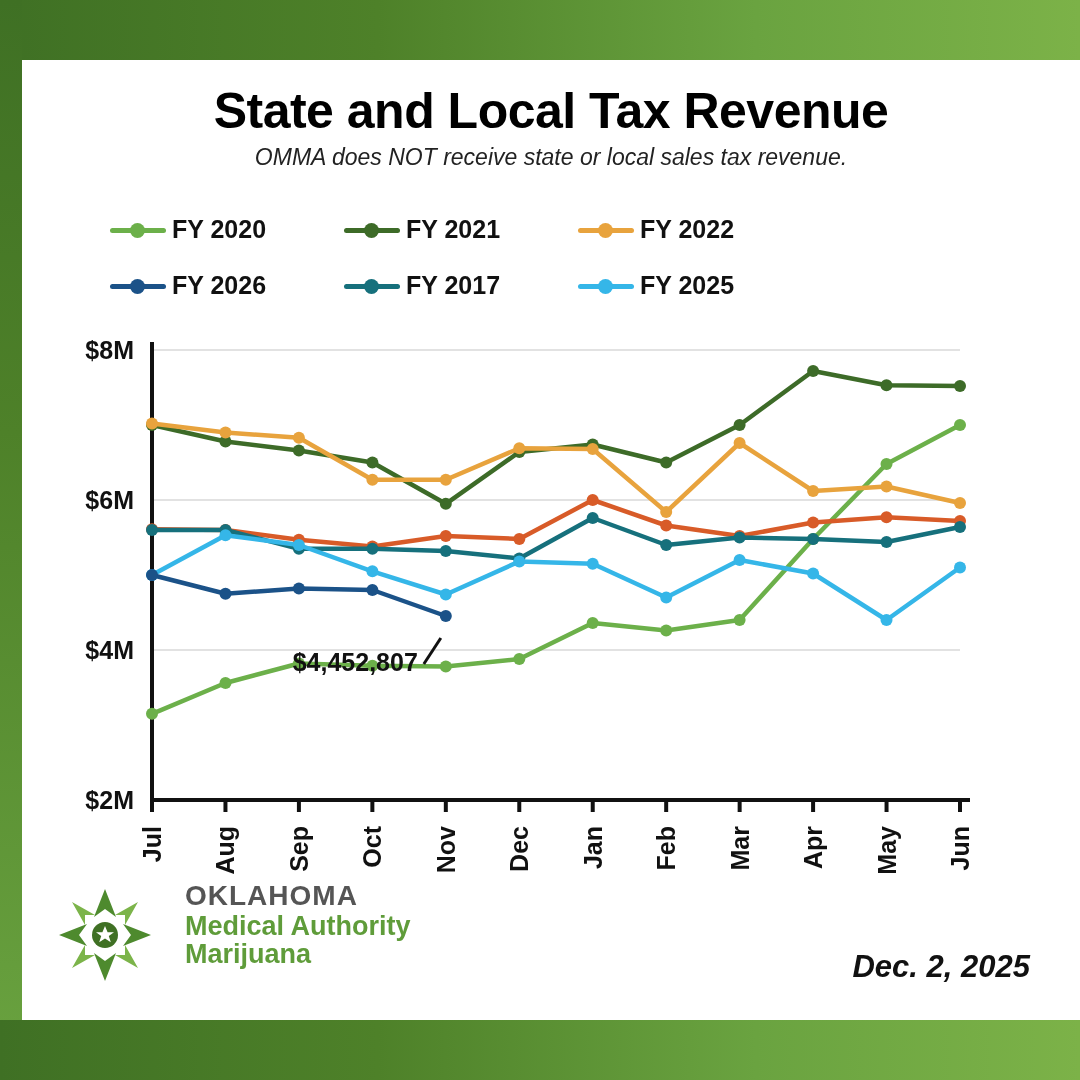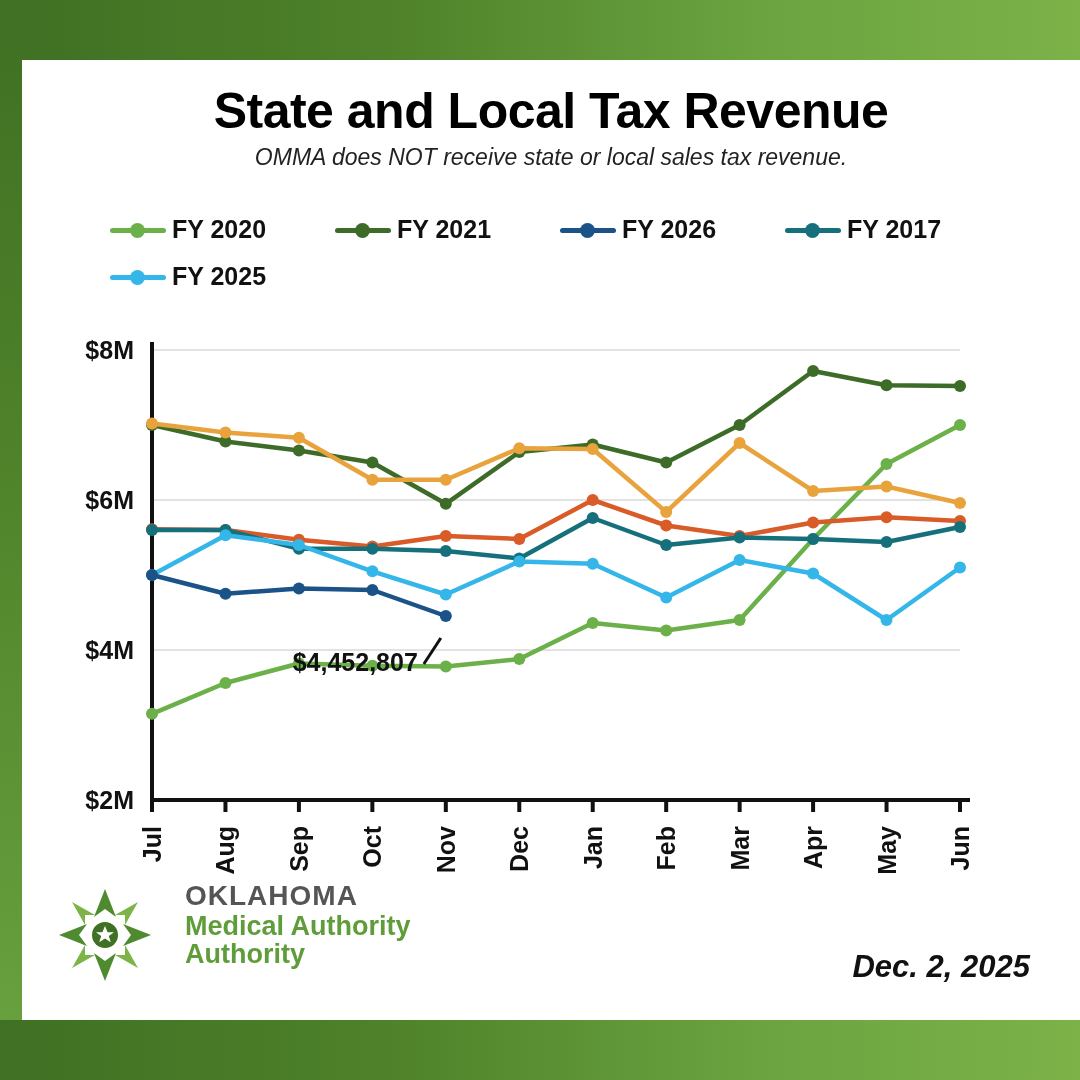--- a/index.html
+++ b/index.html
@@ -37,21 +37,21 @@
   .subtitle{
     text-align:center;
     font-size:23px;
     font-style:italic;
     color:#222222;
     margin-top:4px;
   }
   
   .legend{
     position:absolute;left:110px;top:215px;width:900px;
-    display:flex;flex-wrap:wrap;
+    display:flex;flex-wrap:wrap;gap:9px;
   }
   .legend-item{
     display:flex;align-items:center;
     width:25%;
     box-sizing:border-box;
     margin-bottom:18px;
   }
   .legend-mark{
     position:relative;width:56px;height:16px;flex:0 0 56px;
   }
@@ -114,20 +114,27 @@
         <span class="dot" style="background:#6cb04a"></span>
       </span>
       <span class="legend-label">FY 2020</span>
     </div>
     <div class="legend-item">
       <span class="legend-mark">
         <span class="lin" style="background:#3d6b28"></span>
         <span class="dot" style="background:#3d6b28"></span>
       </span>
       <span class="legend-label">FY 2021</span>
+    </div>
+    <div class="legend-item">
+      <span class="legend-mark">
+        <span class="lin" style="background:#e8a33d"></span>
+        <span class="dot" style="background:#e8a33d"></span>
+      </span>
+      <span class="legend-label">FY 2022</span>
     </div>
     <div class="legend-item">
       <span class="legend-mark">
         <span class="lin" style="background:#1b5288"></span>
         <span class="dot" style="background:#1b5288"></span>
       </span>
       <span class="legend-label">FY 2026</span>
     </div>
     <div class="legend-item">
       <span class="legend-mark">
@@ -286,17 +293,17 @@
       </g>
       <circle r="13" fill="#3f7024"></circle>
       <g fill="#ffffff">
         <path d="M0,-9 L2.6,-2.8 L9,-2.8 L3.8,1 L5.8,7.2 L0,3.4 L-5.8,7.2 L-3.8,1 L-9,-2.8 L-2.6,-2.8 Z"></path>
       </g>
     </g>
   </svg>
   <div class="logo-text">
     <div class="logo-l1">OKLAHOMA</div>
     <div class="logo-l2">Medical Authority</div>
-    <div class="logo-l2">Authority</div>
+    <div class="logo-l2">Marijuana</div>
   </div>
 </div>
 
 <div class="date">Dec. 2, 2025</div>
 
 </body></html>

